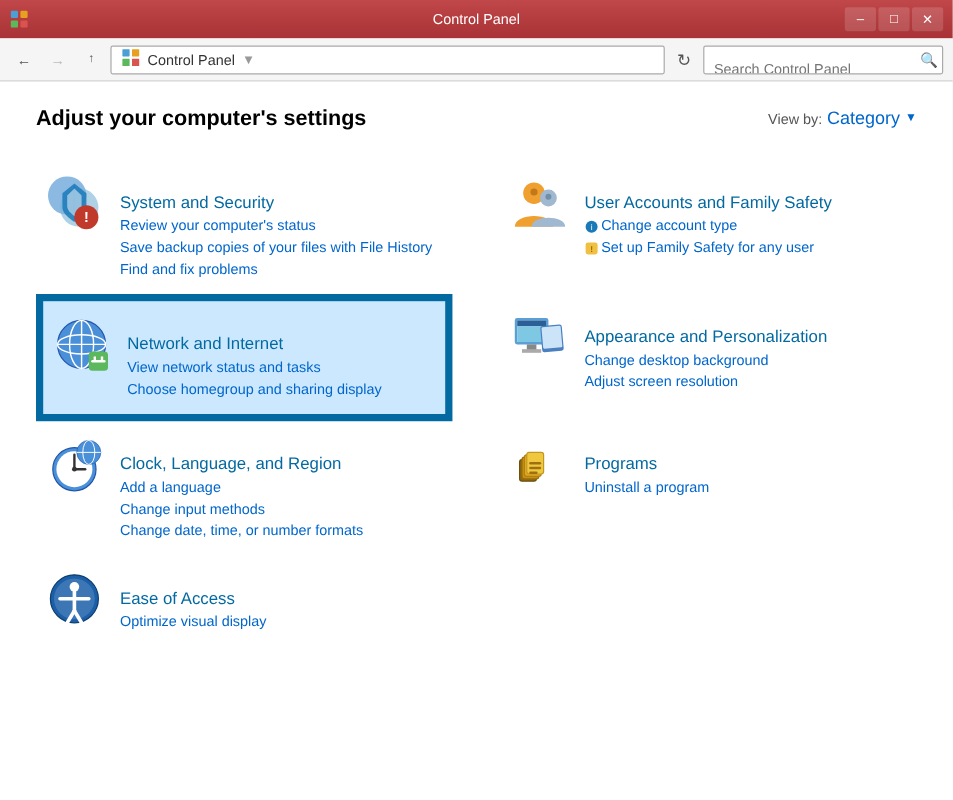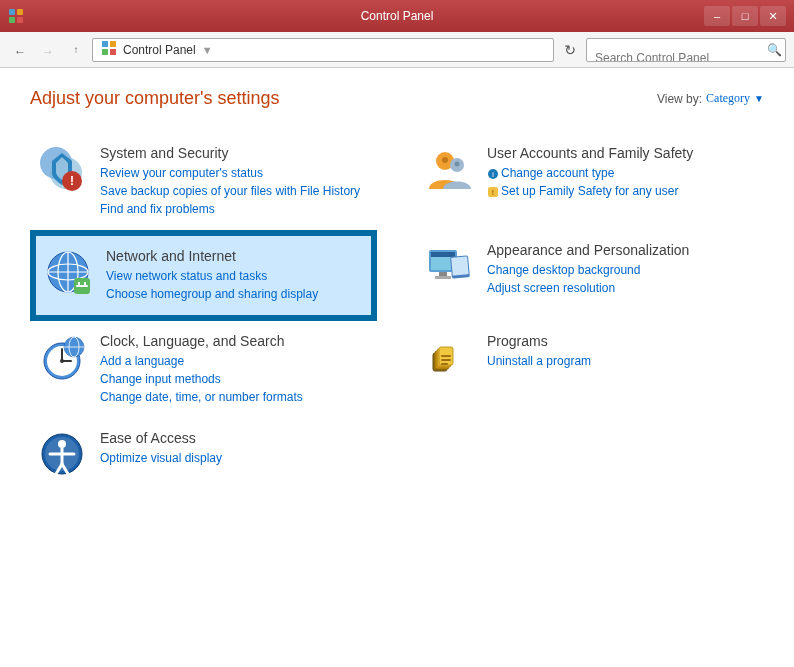--- a/index.html
+++ b/index.html
@@ -69,23 +69,23 @@
       padding: 20px 30px;
       overflow-y: auto;
     }
 
     .page-header {
       display: flex;
       justify-content: space-between;
       align-items: center;
       margin-bottom: 24px;
     }
-    .page-title { font-size: 18px; color: #c2410c; font-weight: normal; }
+    .page-title { font-size: 18px; color: #000000; font-weight: bold; }
     .view-by { display: flex; align-items: center; gap: 4px; font-size: 12px; color: #555; }
-    .view-by-link { color: #0066cc; cursor: pointer; font-size: 12px; font-family: Liberation Serif, serif; }
+    .view-by-link { color: #0066cc; cursor: pointer; font-size: 15px; }
     .view-by-arrow { color: #0066cc; font-size: 10px; }
 
     
     .categories-grid {
       display: grid;
       grid-template-columns: 1fr 1fr;
       gap: 0;
       column-gap: 40px;
     }
 
@@ -95,21 +95,21 @@
       padding: 12px 8px;
       gap: 14px;
       cursor: pointer;
     }
     .category-item.highlighted {
       background: #cce8ff;
       border: 6px solid #0369a1;
     }
     .category-icon { width: 48px; height: 48px; flex-shrink: 0; display: flex; align-items: center; justify-content: center; }
     .category-text { flex: 1; }
-    .category-name { font-size: 14px; color: #404040; cursor: pointer; font-weight: normal; margin-bottom: 3px; }
+    .category-name { font-size: 14px; color: #0369a1; cursor: pointer; font-weight: normal; margin-bottom: 3px; margin-top: 15px; }
     .category-link { font-size: 12px; color: #0066cc; cursor: pointer; display: block; line-height: 1.5; }
   </style>
 </head>
 <body>
 
 <div class="title-bar">
   <div class="title-bar-left">
     <div class="title-bar-icon">
       <svg viewBox="0 0 16 16" fill="none">
         <rect x="1" y="1" width="6" height="6" fill="#4a9fd4" rx="1"></rect>
@@ -259,21 +259,21 @@
           <line x1="24" y1="28" x2="24" y2="16" stroke="#333" stroke-width="2" stroke-linecap="round"></line>
           <line x1="24" y1="28" x2="33" y2="28" stroke="#333" stroke-width="2" stroke-linecap="round"></line>
           <circle cx="24" cy="28" r="2" fill="#333"></circle>
 
           <circle cx="36" cy="14" r="10" fill="#4a90d9" stroke="#2255aa" stroke-width="0.5"></circle>
           <ellipse cx="36" cy="14" rx="5" ry="10" fill="none" stroke="white" stroke-width="0.8"></ellipse>
           <line x1="26" y1="14" x2="46" y2="14" stroke="white" stroke-width="0.8"></line>
         </svg>
       </div>
       <div class="category-text">
-        <div class="category-name">Clock, Language, and Search</div>
+        <div class="category-name">Clock, Language, and Region</div>
         <a class="category-link">Add a language</a>
         <a class="category-link">Change input methods</a>
         <a class="category-link">Change date, time, or number formats</a>
       </div>
     </div>
 
     <div class="category-item">
       <div class="category-icon">
         <svg width="48" height="48" viewBox="0 0 48 48">
           <rect x="8" y="20" width="14" height="18" rx="2" fill="#8b6914" stroke="#6b5010" stroke-width="1"></rect>

